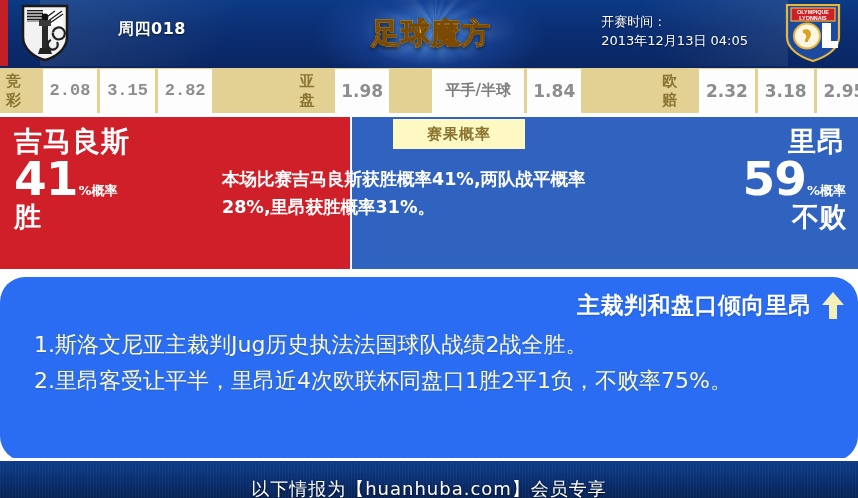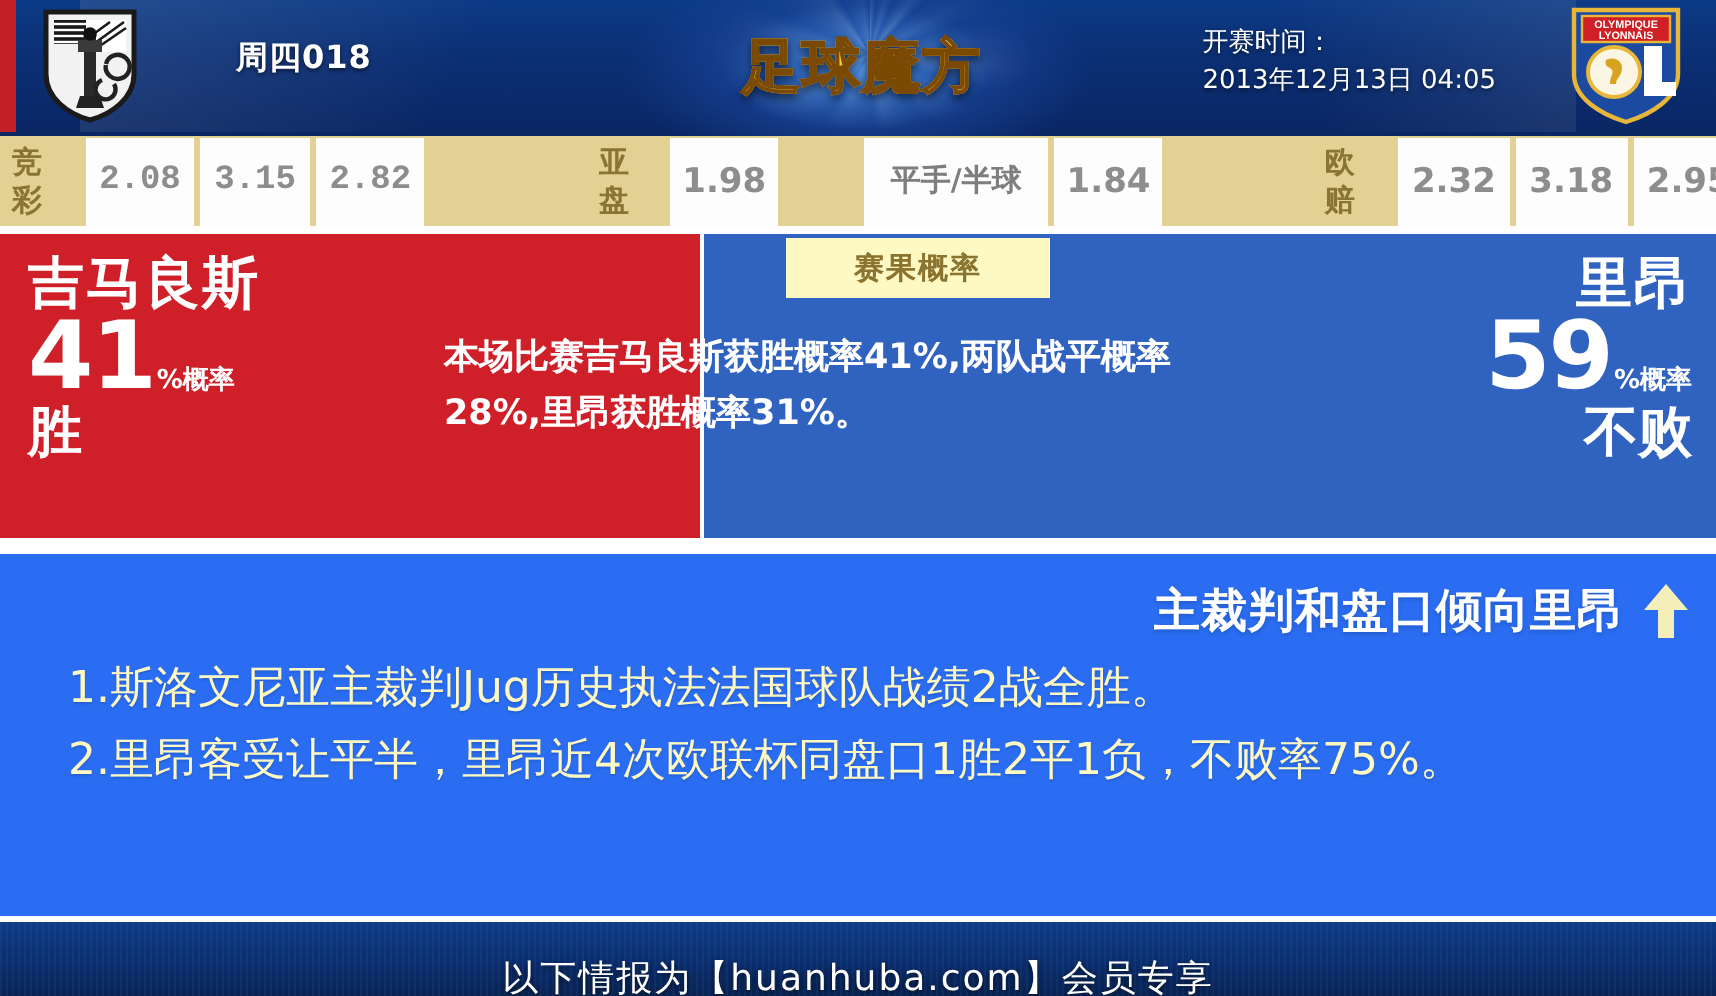--- a/index.html
+++ b/index.html
@@ -129,21 +129,21 @@
   .summary-text{
     position:absolute;left:222px;top:48px;width:400px;
     color:#ffffff;font-size:17.5px;font-weight:bold;line-height:28px;
     z-index:4;letter-spacing:0;
   }
 
   .gap-white{width:858px;height:8px;background:#ffffff;}
 
   
   .analysis{
-    position:relative;width:858px;height:184px;background:#2a6df2;box-sizing:border-box;
+    position:relative;width:858px;height:184px;background:#2a6df2;box-sizing:border-box;border-radius:25px;
   }
   .analysis-head{
     position:absolute;right:14px;top:13px;display:flex;align-items:center;gap:10px;
   }
   .analysis-head-text{
     color:#ffffff;font-size:23px;font-weight:bold;letter-spacing:.5px;
     text-shadow:0 1px 2px rgba(0,0,0,.18);
   }
   .arrow-up{
     display:inline-block;width:22px;height:27px;position:relative;

